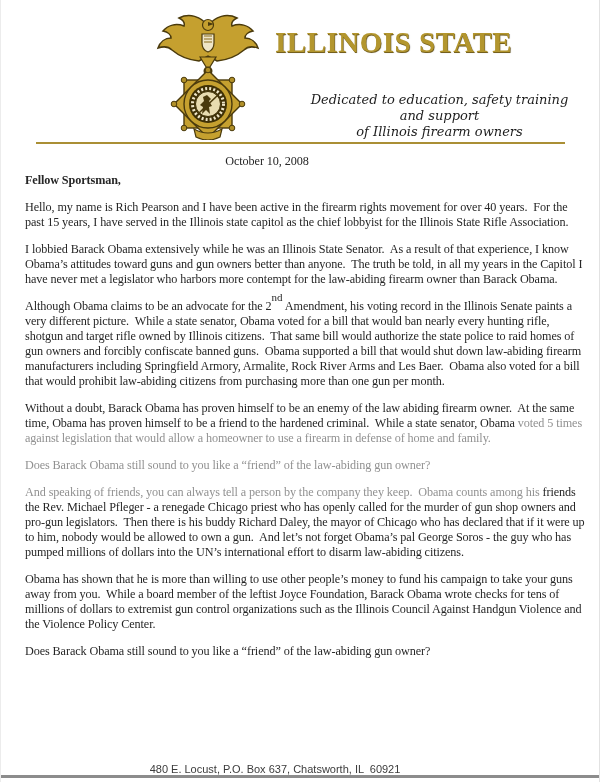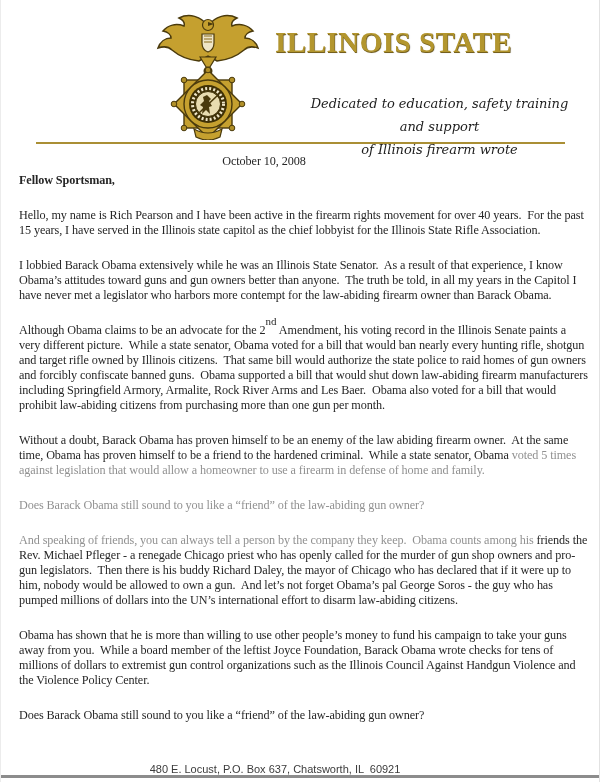--- a/index.html
+++ b/index.html
@@ -29,39 +29,39 @@
     letter-spacing: 0.5px;
     color: #b3962e;
     text-shadow: 0.5px 0.5px 0 #75601d, 1px 1px 1px rgba(0,0,0,0.25);
     white-space: nowrap;
   }
   .tagline {
     position: absolute; left: 296px; top: 92px; width: 285px;
     text-align: center;
     font-family: "DejaVu Serif", serif;
     font-style: italic;
-    font-size: 13px; line-height: 23px;
+    font-size: 13px; line-height: 16px;
     color: #1d1d1d;
   }
   .gold-rule {
     position: absolute; left: 35px; top: 142px;
     width: 529px; height: 2px;
     background: #aa8f35;
   }
 
   
   .letter-body {
-    padding: 6px 10px 0 18px;
+    padding: 6px 10px 0 24px;
     font-size: 12.2px; line-height: 15px;
     letter-spacing: -0.1px;
     color: #262626;
   }
   .date-line { text-align: center; transform: translateX(-40px); }
   .salutation { margin: 4px 0 0 0; font-weight: bold; }
-  .para { margin: 20px 0 0 0; white-space: pre-wrap; }
+  .para { margin: 12px 0 0 0; white-space: pre-wrap; }
   .faded { color: #919191; }
   sup.ord { font-size: 11px; line-height: 0; position: relative; top: -4px; letter-spacing: 0; }
 
   
   .letter-footer {
     position: absolute; left: 0; top: 729px; width: 548px;
     text-align: center;
     font-family: "Liberation Sans", sans-serif;
     font-size: 11px; line-height: 16px;
     color: #3c3c3c;
@@ -119,21 +119,21 @@
 
       <path d="M45 117 q14 8 28 0 l-2 8 q-12 6 -24 0 Z" fill="#c5a02f" stroke="#4a3a0c" stroke-width="1.2"></path>
     </svg>
 
     <div class="org-title">
       <div>ILLINOIS STATE</div>
     </div>
 
     <div class="tagline">
       <div>Dedicated to education, safety training and support</div>
-      <div>of Illinois firearm wrote</div>
+      <div>of Illinois firearm owners</div>
     </div>
 
     <div class="gold-rule"></div>
   </header>
 
   <main class="letter-body">
 
     <div class="date-line">October 10, 2008</div>
 
     <p class="salutation">Fellow Sportsman,</p>

